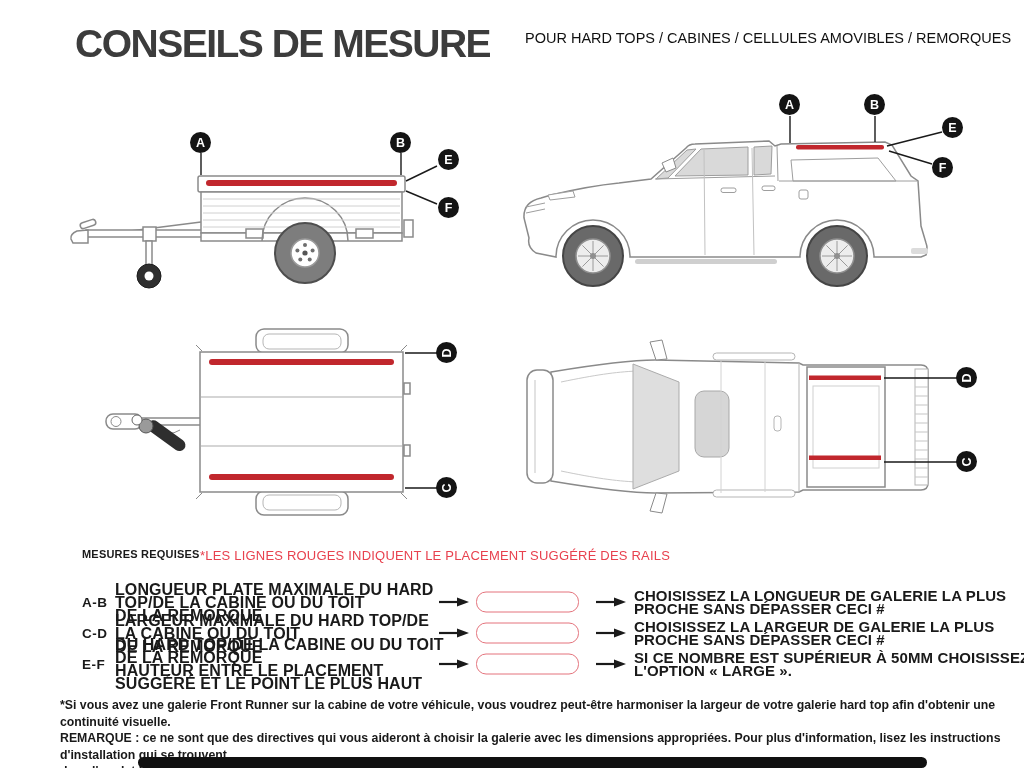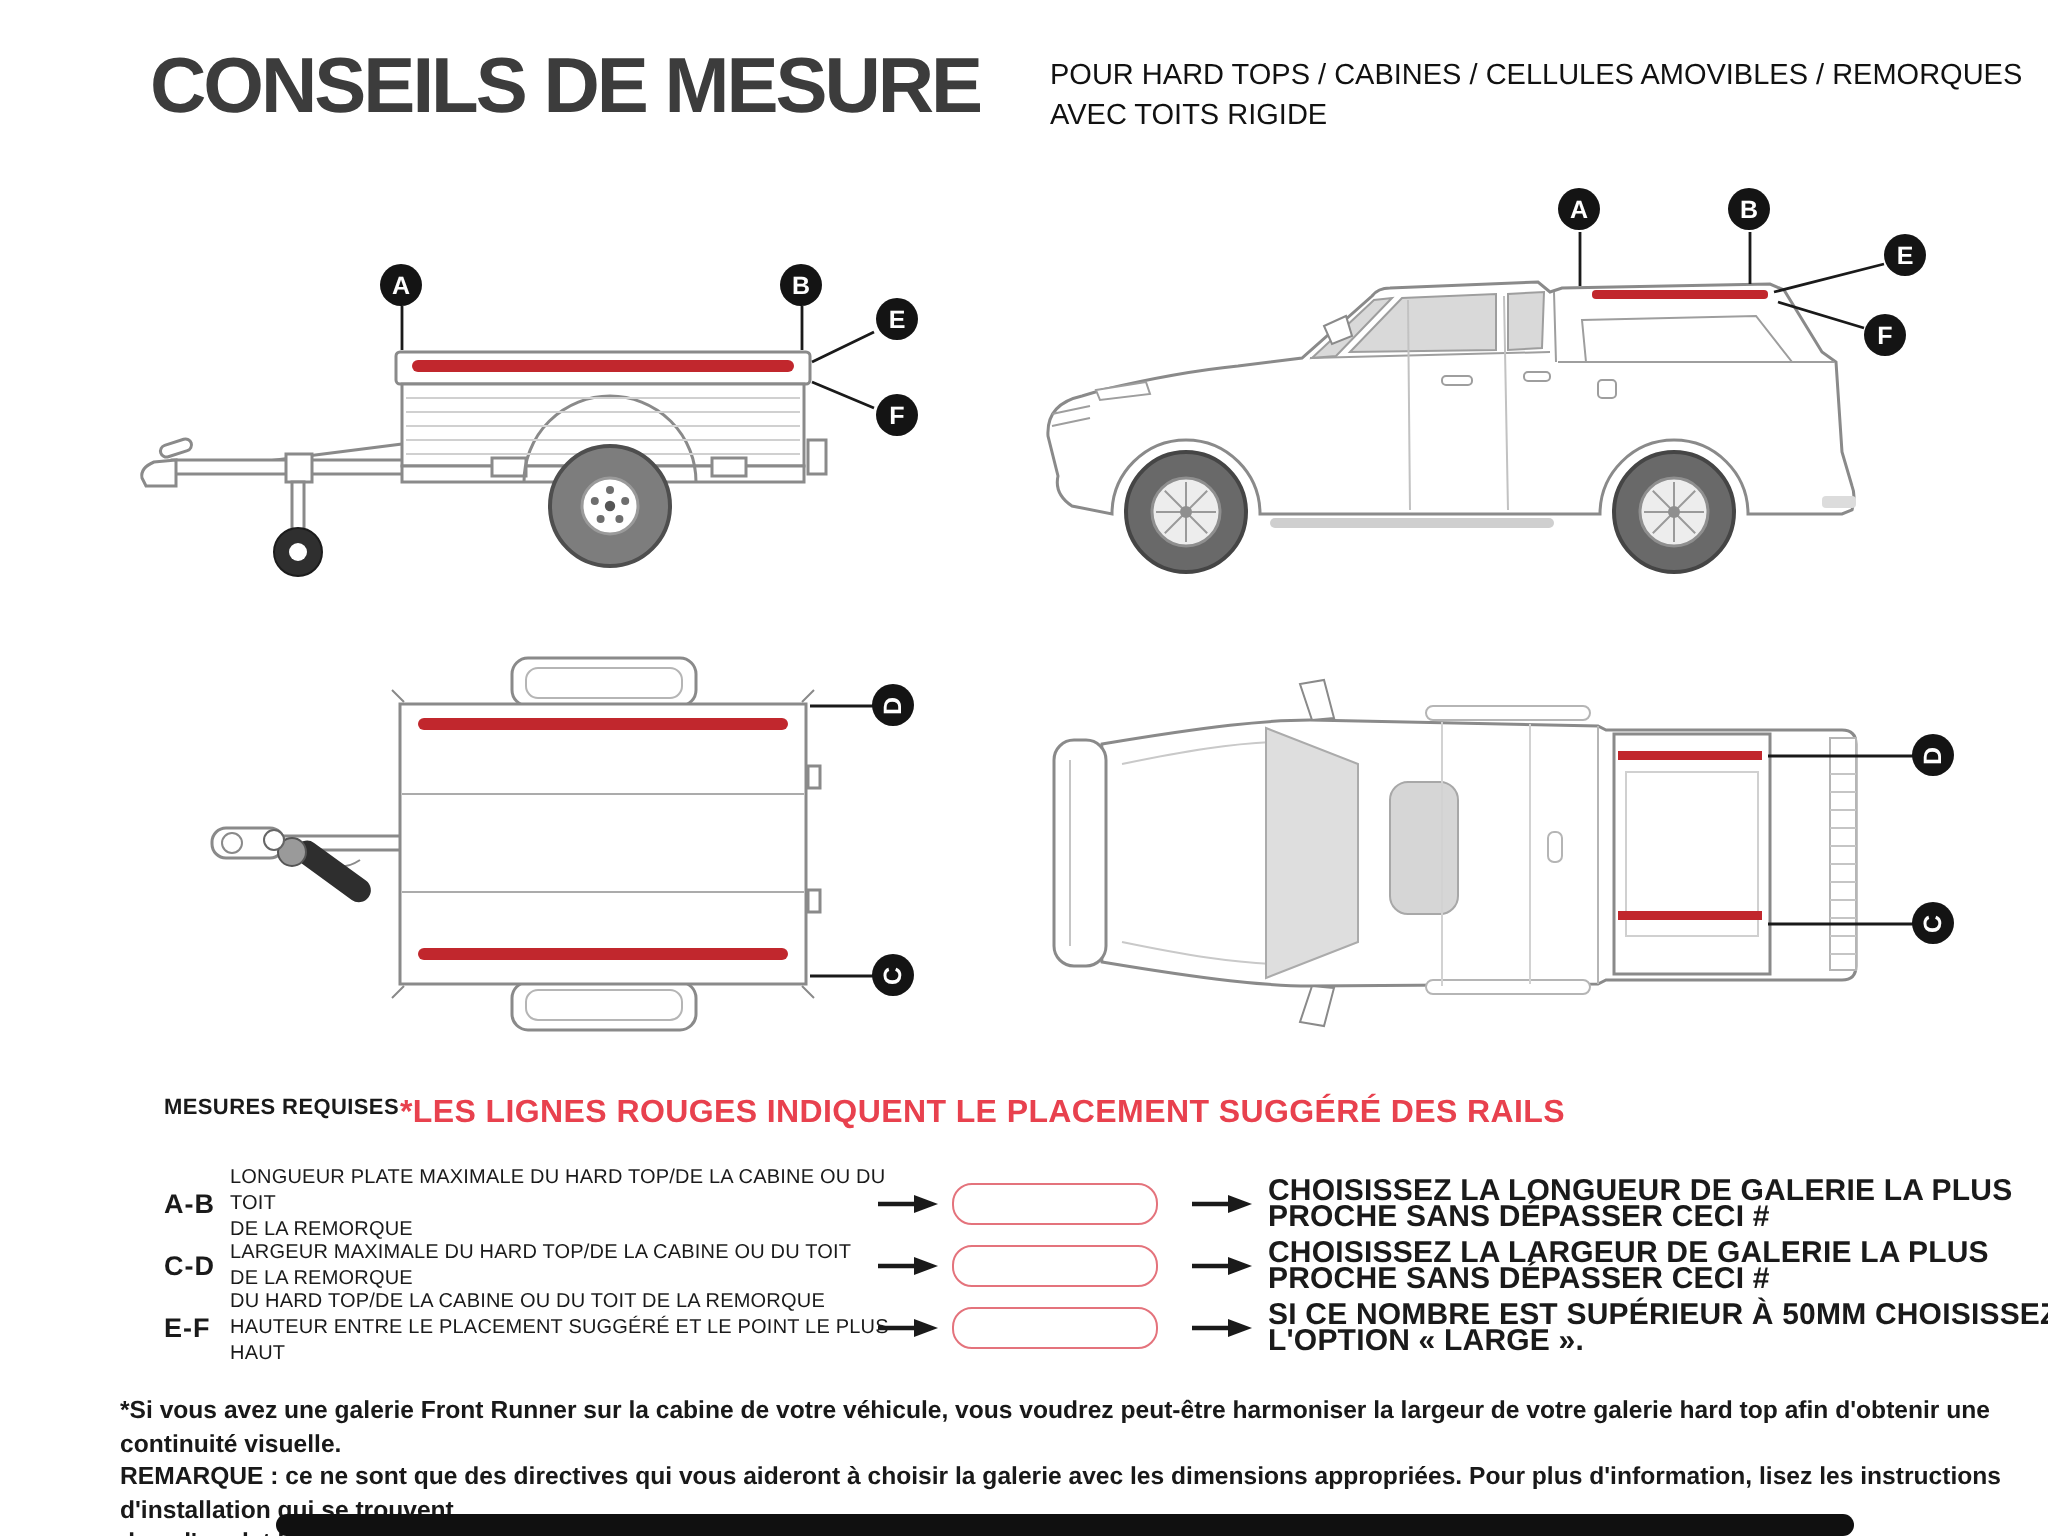--- a/index.html
+++ b/index.html
@@ -5,42 +5,41 @@
   html,body{margin:0;padding:0;background:#fff;}
   .page{position:relative;width:1024px;height:768px;background:#ffffff;overflow:hidden;
         font-family:"Liberation Sans",sans-serif;color:#1a1a1a;margin-left:20px;}
   .abs{position:absolute;}
   .title{left:55px;top:22px;font-size:39px;font-weight:800;letter-spacing:-1.5px;color:#3c3c3c;white-space:nowrap;}
   .subtitle{left:505px;top:28px;width:500px;font-size:14.5px;font-weight:400;line-height:20px;color:#111;}
   .marker{position:absolute;width:21px;height:21px;border-radius:50%;background:#141414;color:#fff;
           font-size:12.5px;font-weight:700;display:flex;align-items:center;justify-content:center;z-index:5;}
   .marker .rot{display:block;transform:rotate(-90deg);}
   .legend-heading{left:62px;top:548px;font-size:11px;font-weight:700;letter-spacing:.2px;}
-  .legend-note{left:180px;top:548px;font-size:16px;font-weight:700;letter-spacing:.2px;color:#e8414e;}
+  .legend-note{left:180px;top:548px;font-size:13px;font-weight:400;letter-spacing:.2px;color:#e8414e;}
   .mrow{position:absolute;left:0;width:1024px;height:36px;}
   .cell{position:absolute;top:50%;transform:translateY(-50%);}
   .mlabel{left:62px;font-size:13.5px;font-weight:700;letter-spacing:.5px;}
-  .mdesc{left:95px;width:335px;font-size:10px;font-weight:400;line-height:13px;letter-spacing:.1px;}
+  .mdesc{left:95px;width:335px;font-size:16px;font-weight:700;line-height:13px;letter-spacing:.1px;}
   .arrow1{left:419px;height:12px;}
   .pill{left:456px;width:101px;height:19px;border:1.6px solid #e4737c;border-radius:10px;background:#fff;}
   .arrow2{left:576px;height:12px;}
   .mresult{left:614px;width:404px;font-size:15px;font-weight:700;line-height:13px;letter-spacing:.1px;}
   .footnote{left:40px;top:697px;width:956px;font-size:12.3px;font-weight:700;line-height:16.5px;color:#191919;}
   .bottombar{left:118px;top:757px;width:789px;height:11px;background:#101010;border-radius:6px;}
   svg{display:block;}
 </style>
 </head>
 <body>
 
 <div class="page">
 
   <div class="abs title">CONSEILS DE MESURE</div>
   <div class="abs subtitle">
     <div>POUR HARD TOPS / CABINES / CELLULES AMOVIBLES / REMORQUES</div>
-    <div>AVEC TOITS RIGIDE</div>
   </div>
 
   <svg class="abs" style="left:40px;top:100px" width="410" height="200" viewBox="0 0 410 200">
     <g fill="#fff" stroke="#8a8a8a" stroke-width="1.5">
       <path d="M141,122 L70,131" fill="none"></path>
       <rect x="26" y="130" width="118" height="7"></rect>
       <path d="M28,130 l-11,1 q-7,3 -6,8 l2,4 h15 z"></path>
       <rect x="20" y="121" width="16" height="6" rx="3" transform="rotate(-18 28 124)"></rect>
       <rect x="83" y="127" width="13" height="14"></rect>
       <rect x="86" y="141" width="6" height="25"></rect>

